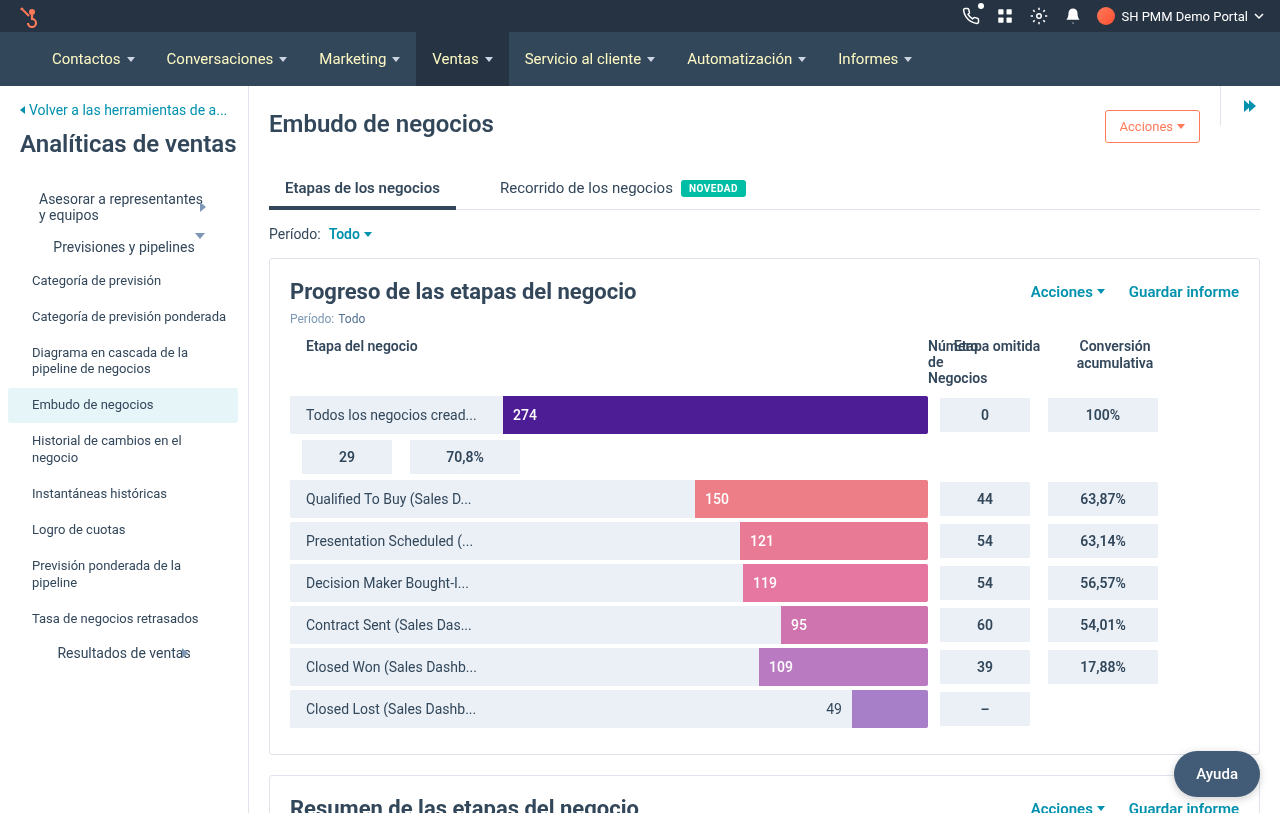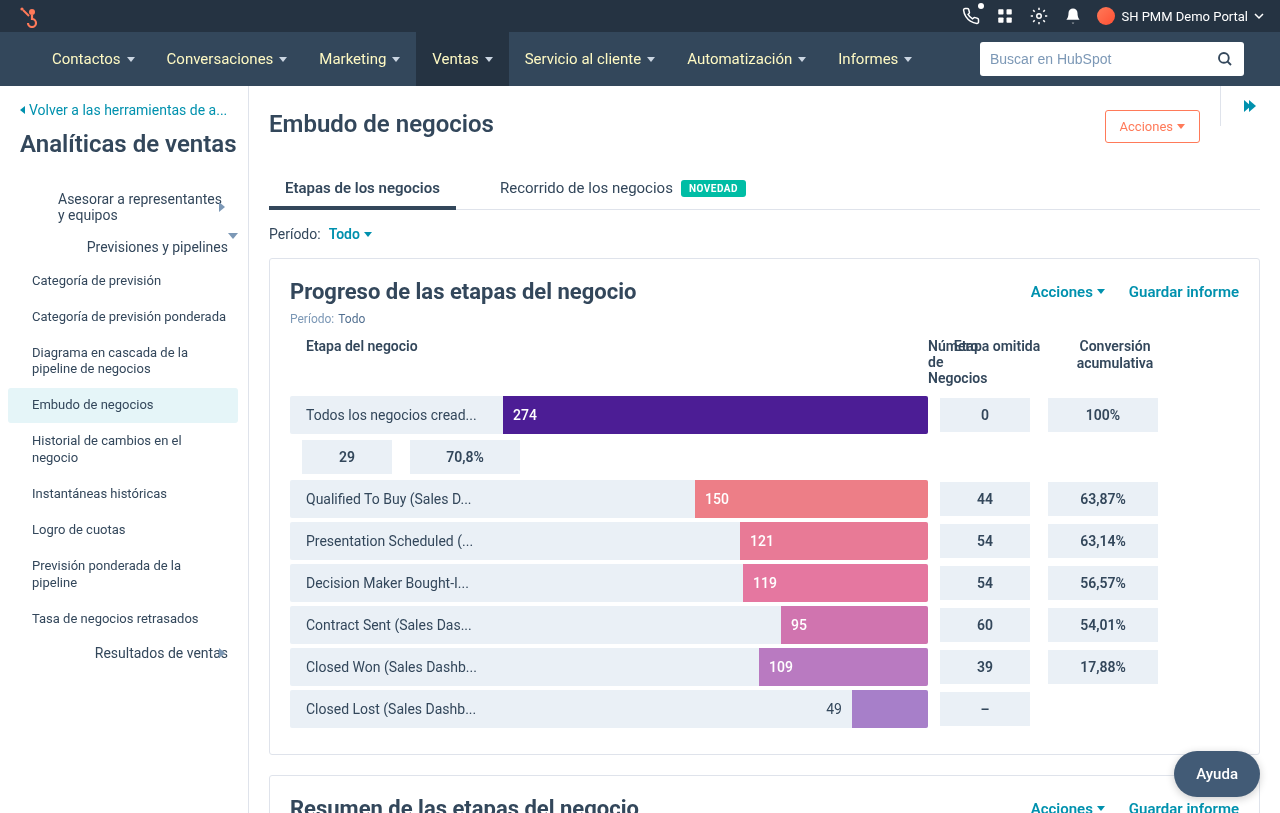--- a/index.html
+++ b/index.html
@@ -22,21 +22,21 @@
   .search-box { display: flex; align-items: center; background: #fff; border-radius: 3px; height: 34px; width: 264px; padding: 0 10px; justify-content: space-between; }
   .search-box input { border: none; outline: none; font-size: 14px; flex: 1; color: #33475b; }
   .search-box input::placeholder { color: #7c98b6; }
   
   
   .content-wrap { display: flex; height: calc(813px - 86px); }
   .sidebar { width: 249px; border-right: 1px solid #dfe3eb; padding: 16px 10px 16px 20px; overflow-y: auto; background:#fff; }
   .back-link { color: #0091ae; font-size: 14px; display: flex; align-items: center; gap: 4px; cursor: pointer; margin-bottom: 12px; white-space: nowrap; overflow: hidden; text-overflow: ellipsis; max-width: 210px; }
   .back-caret { display:inline-block; width:0;height:0; border-top:4px solid transparent; border-bottom:4px solid transparent; border-right:5px solid #0091ae; flex-shrink:0;}
   .sidebar-title { font-size: 24px; font-weight: 600; color: #33475b; margin-bottom: 24px; line-height: 1.2; }
-  .side-section { display: flex; justify-content: flex-end; align-items: center; padding: 8px 0; cursor: pointer; font-size: 14px; color: #33475b; }
+  .side-section { display: flex; justify-content: center; align-items: center; padding: 8px 0; cursor: pointer; font-size: 14px; color: #33475b; }
   .chevron { display:inline-block; transform: rotate(-90deg); }
   .chevron.open { transform: rotate(0deg); }
   .chev-shape { width:0;height:0; border-left:5px solid transparent; border-right:5px solid transparent; border-top:6px solid #7c98b6;}
   .side-section-label { max-width: 170px; }
   .side-items { margin-left: -12px; }
   .side-item { padding: 9px 10px 9px 24px; font-size: 13px; color: #33475b; cursor: pointer; border-radius: 3px; margin: 1px 0; line-height:1.3;}
   .side-item.active { background: #e5f5f8; }
   
   .main { flex: 1; overflow-y: auto; padding: 24px 20px 0 20px; background:#f5f8fa00; position:relative; }
   .collapse-handle { position: absolute; right: 0; top: 0; width: 60px; height: 40px; display: flex; align-items: center; justify-content: center; color: #0091ae; cursor: pointer; border-left: 1px solid #dfe3eb; }
@@ -158,29 +158,20 @@
       </div>
       <div class="nav-item">
         <span>Automatización</span>
         <span class="caret-down"></span>
       </div>
       <div class="nav-item">
         <span>Informes</span>
         <span class="caret-down"></span>
       </div>
     </div>
-  <div class="search-box">
-    <input type="text" placeholder="Buscar en HubSpot" style="">
-    <span>
-      <svg width="18" height="18" viewBox="0 0 24 24" fill="none" stroke="#33475b" stroke-width="2.5">
-          <circle cx="10.5" cy="10.5" r="6.5"></circle>
-          <line x1="20" y1="20" x2="15.2" y2="15.2"></line>
-        </svg>
-    </span>
-  </div>
 </div>
 
 <div class="content-wrap">
 
   <div class="sidebar">
     <div class="back-link">
       <span class="back-caret"></span>
       <span style="overflow:hidden;text-overflow:ellipsis;">Volver a las herramientas de a...</span>
     </div>
     <div class="sidebar-title">Analíticas de ventas</div>

